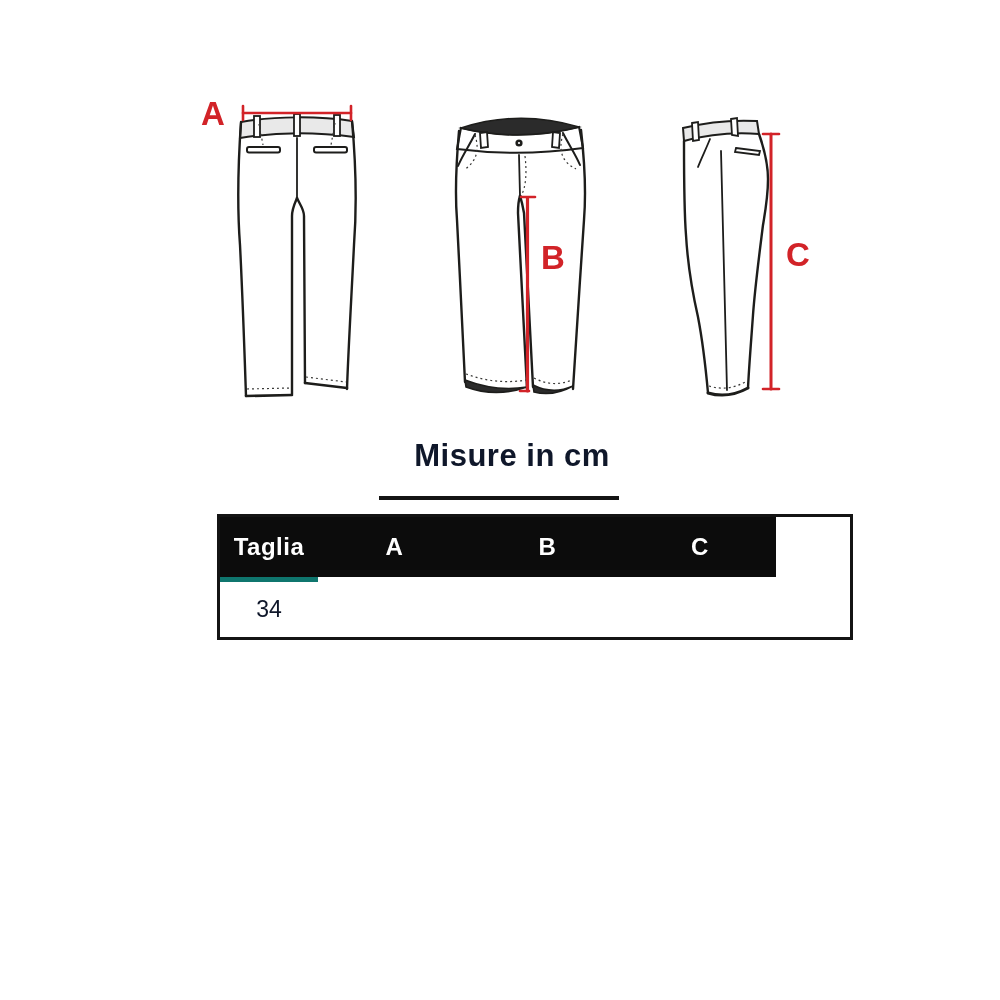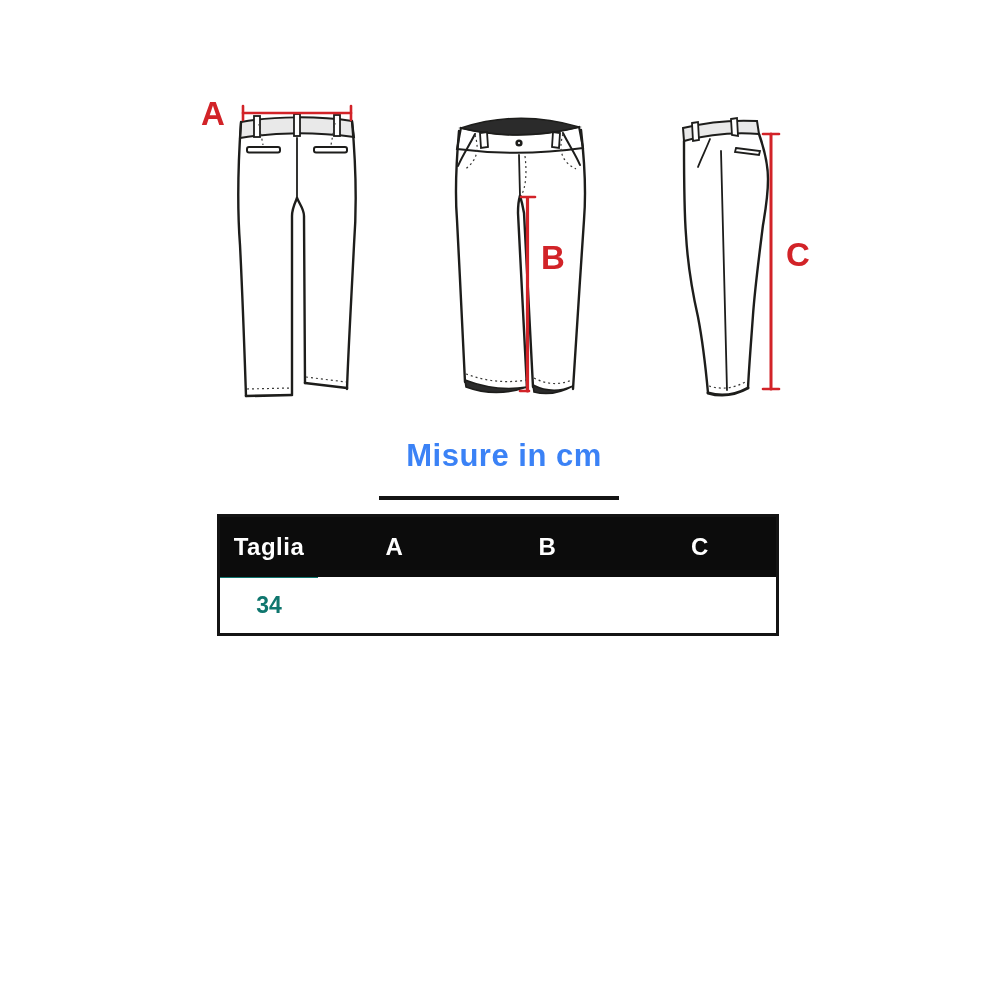--- a/index.html
+++ b/index.html
@@ -6,41 +6,41 @@
   .canvas{
     position:relative;width:1000px;height:1000px;background:#ffffff;
     font-family:"Liberation Sans",sans-serif;overflow:hidden;
   }
   .illus{position:absolute;}
   .measure-letter{
     position:absolute;font-weight:bold;font-size:33px;line-height:1;
     color:#d22328;letter-spacing:1px;
   }
   .section-title{
-    position:absolute;left:379px;top:438px;width:250px;text-align:center;
-    font-size:31px;font-weight:bold;color:#3b82f6;letter-spacing:0.5px;
+    position:absolute;left:387px;top:438px;width:250px;text-align:center;
+    font-size:31px;font-weight:bold;color:#0f172a;letter-spacing:0.5px;
   }
   .title-underline{
     position:absolute;left:379px;top:496px;width:240px;height:4px;background:#141414;
   }
   .size-table{
-    position:absolute;left:217px;top:514px;width:562px;
+    position:absolute;left:217px;top:514px;width:636px;
     border:3px solid #141414;box-sizing:border-box;background:#ffffff;
   }
   .trow{display:grid;grid-template-columns:98px 153px 153px 152px;}
   .thead .cell{
     background:#0c0c0c;color:#ffffff;height:60px;
     display:flex;align-items:center;justify-content:center;
     font-weight:bold;font-size:24px;letter-spacing:0.5px;
   }
   .tbody .cell{
-    background:#ffffff;color:#0f766e;height:55px;
+    background:#ffffff;color:#0f172a;height:55px;
     display:flex;align-items:center;justify-content:center;
-    font-weight:bold;font-size:20px;
-    border-top:1px solid #0f766e;border-left:2px solid #141414;
+    font-weight:normal;font-size:20px;
+    border-top:5px solid #0f766e;border-left:2px solid #141414;
   }
   .tbody .cell:first-child{border-left:none;font-size:23px;}
 </style>
 </head>
 <body>
 
 <div class="canvas">
 
   <svg class="illus" style="left:195px;top:95px" width="180" height="315" viewBox="0 0 180 315">
     <g>

